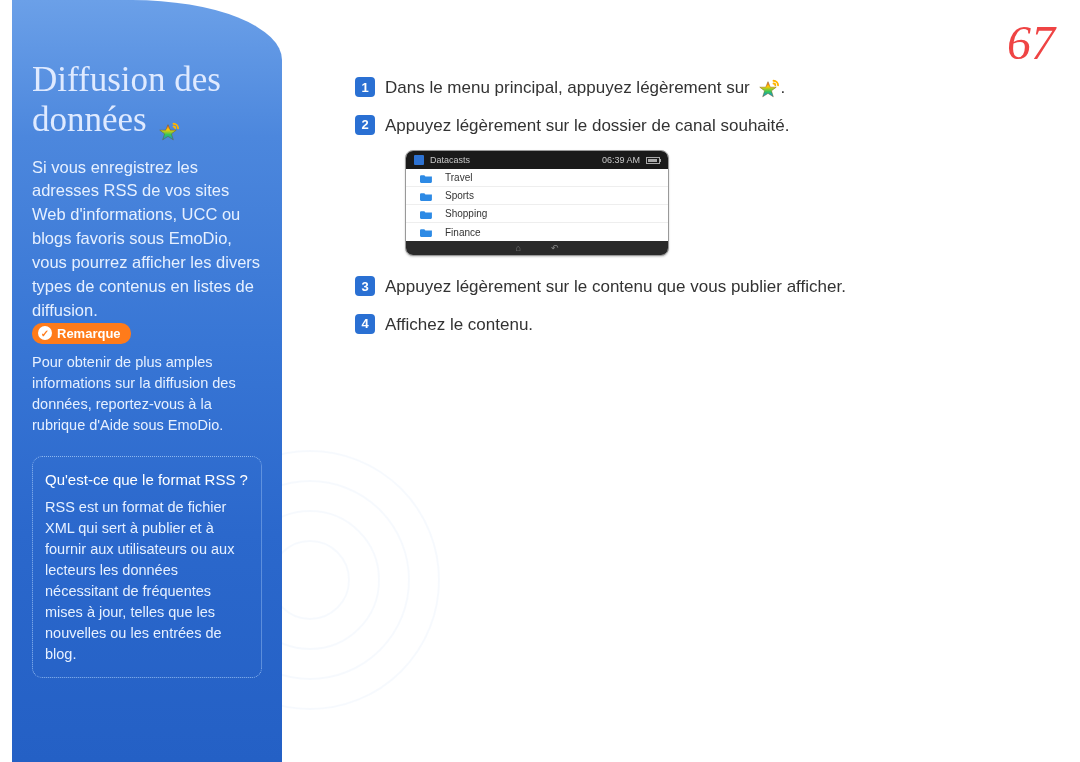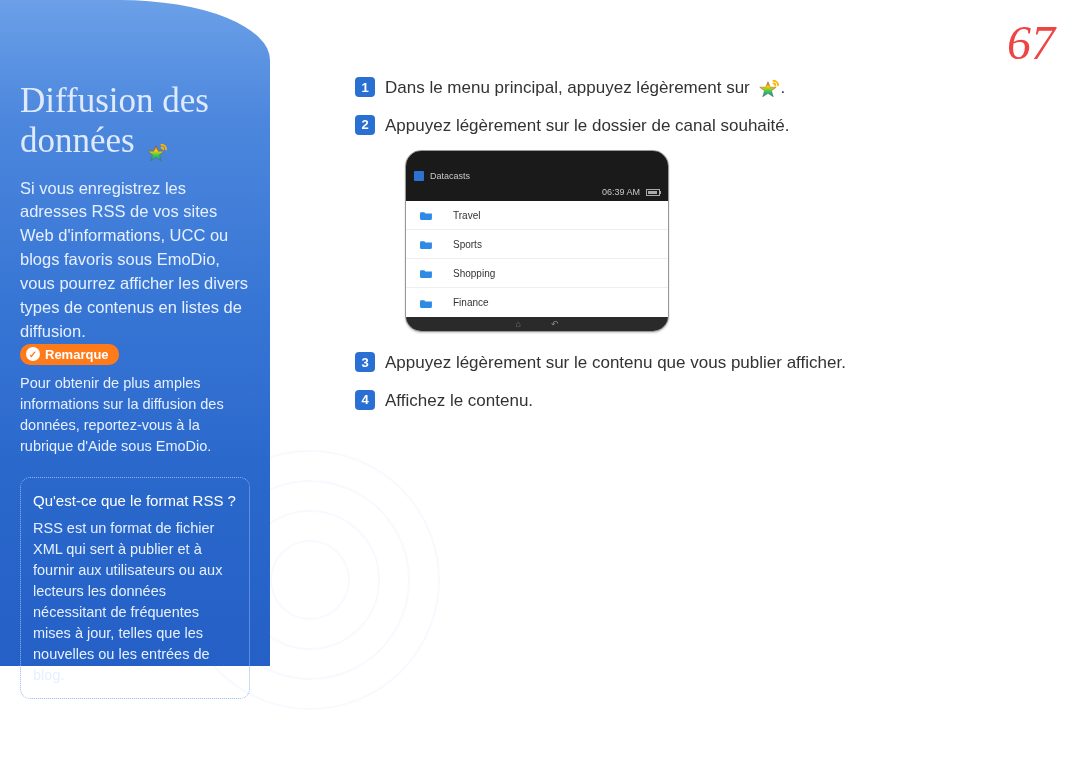--- a/index.html
+++ b/index.html
@@ -16,27 +16,27 @@
       top: 15px;
       right: 25px;
       font-size: 48px;
       font-style: italic;
       color: #ef4444;
       font-family: Georgia, serif;
       font-weight: 300;
     }
     .sidebar {
       position: absolute;
-      left: 0;
+      left: 12px;
       top: 0;
       width: 270px;
-      height: 666px;
+      height: 762px;
       background: linear-gradient(to bottom, #6ba0e8 0%, #4c87dd 18%, #3876d5 45%, #2b68cc 70%, #2460c5 100%);
       border-top-right-radius: 150px 60px;
-      padding: 81px 20px 40px 20px;
+      padding: 60px 20px 40px 20px;
       color: #fff;
     }
     .sidebar-title {
       font-family: Georgia, 'Times New Roman', serif;
       font-size: 35px;
       font-weight: normal;
       line-height: 1.15;
       color: #dfeaff;
       margin-bottom: 15px;
     }
@@ -125,21 +125,21 @@
       width: 22px;
       height: 22px;
       vertical-align: middle;
       margin: 0 2px;
     }
     .star-icon svg { width: 100%; height: 100%; }
     .device-screenshot {
       margin: 6px 0 18px 50px;
       width: 264px;
       border: 1px solid #999;
-      border-radius: 16px;
+      border-radius: 8px;
       background: #fff;
       box-shadow: 0 1px 2px rgba(0,0,0,0.2);
       overflow: hidden;
     }
     .device-header {
       background: #1a1a1a;
       color: #c8c8c8;
       font-size: 9px;
       padding: 4px 8px;
       display: flex;
@@ -147,26 +147,26 @@
       justify-content: space-between;
     }
     .device-header-left { display: flex; align-items: center; gap: 6px; }
     .device-header-icon {
       width: 10px; height: 10px; background: #2d72d2; border-radius: 1px;
     }
     .device-list { background: #fff; }
     .device-row {
       display: flex;
       align-items: center;
-      height: 29px;
+      height: 18px;
       padding: 0 14px;
       border-bottom: 0.5px solid #eee;
       font-size: 10px;
       color: #333;
-      gap: 20px;
+      gap: 12px;
     }
     .device-row:last-child { border-bottom: none; }
     .folder-icon {
       width: 13px; height: 10px; display: inline-block;
     }
     .folder-icon svg { width: 100%; height: 100%; display: block; }
     .device-footer {
       background: #2a2a2a;
       height: 14px;
       display: flex;
@@ -271,21 +271,21 @@
     <div class="step-num">2</div>
     <div class="step-text">Appuyez légèrement sur le dossier de canal souhaité.</div>
   </div>
 
   <div class="device-screenshot">
     <div class="device-header">
       <div class="device-header-left">
         <span class="device-header-icon"></span>
         <span>Datacasts</span>
       </div>
-      <div style="display:flex;align-items:center;gap:6px;margin-top:32px;">
+      <div style="display:flex;align-items:center;gap:6px;">
         <span>06:39 AM</span>
         <span class="battery-icon"></span>
       </div>
     </div>
     <div class="device-list">
       <div class="device-row">
         <span class="folder-icon">
             <svg viewBox="0 0 24 18">
               <path d="M2 4h6l2 2h12v10a2 2 0 0 1-2 2H2a2 2 0 0 1-2-2V6a2 2 0 0 1 2-2z" fill="#2d8ae5"></path>
             </svg>

